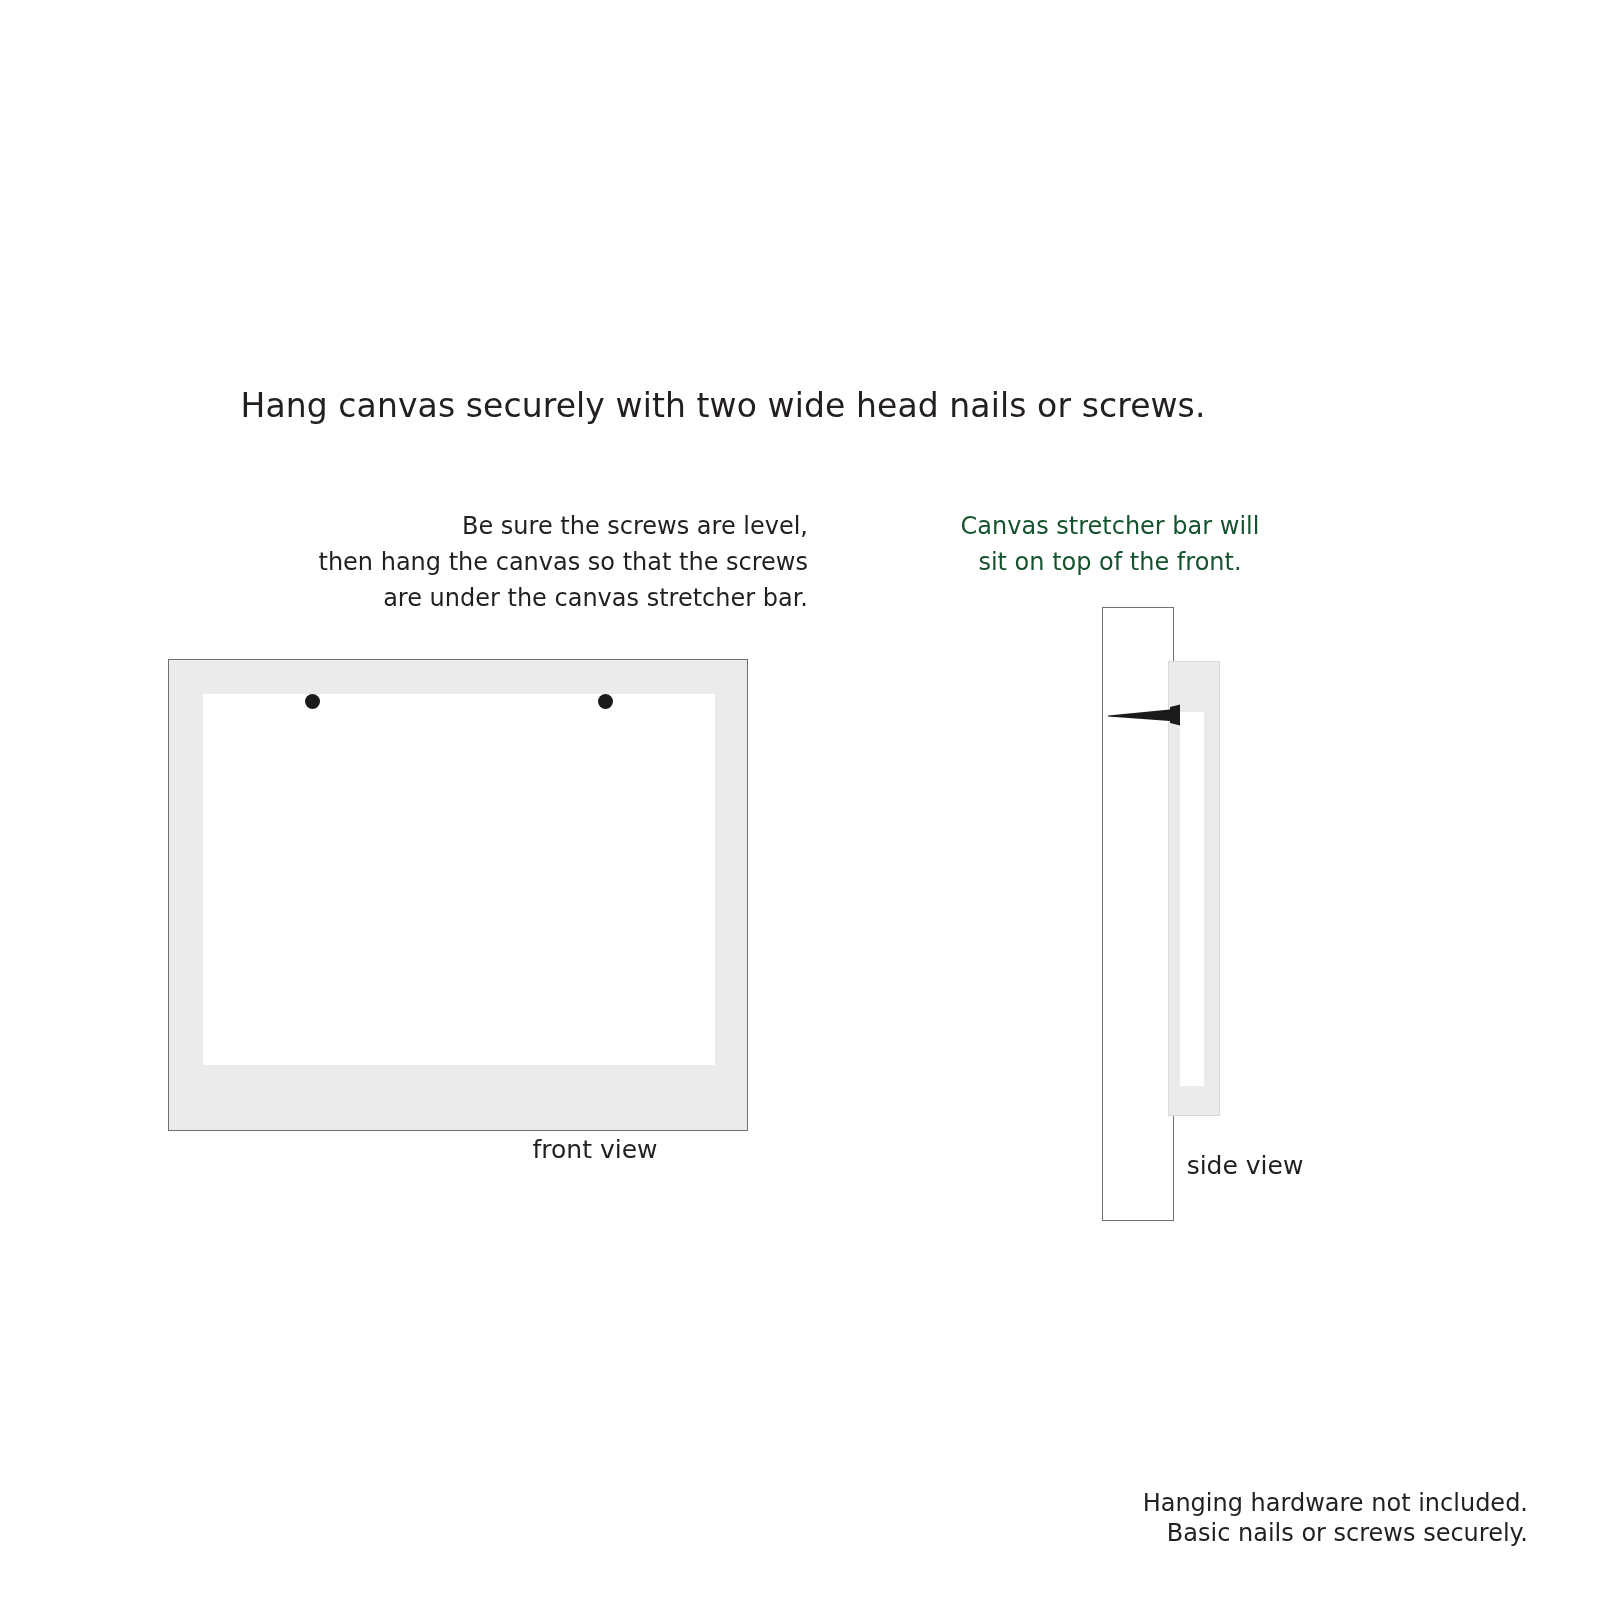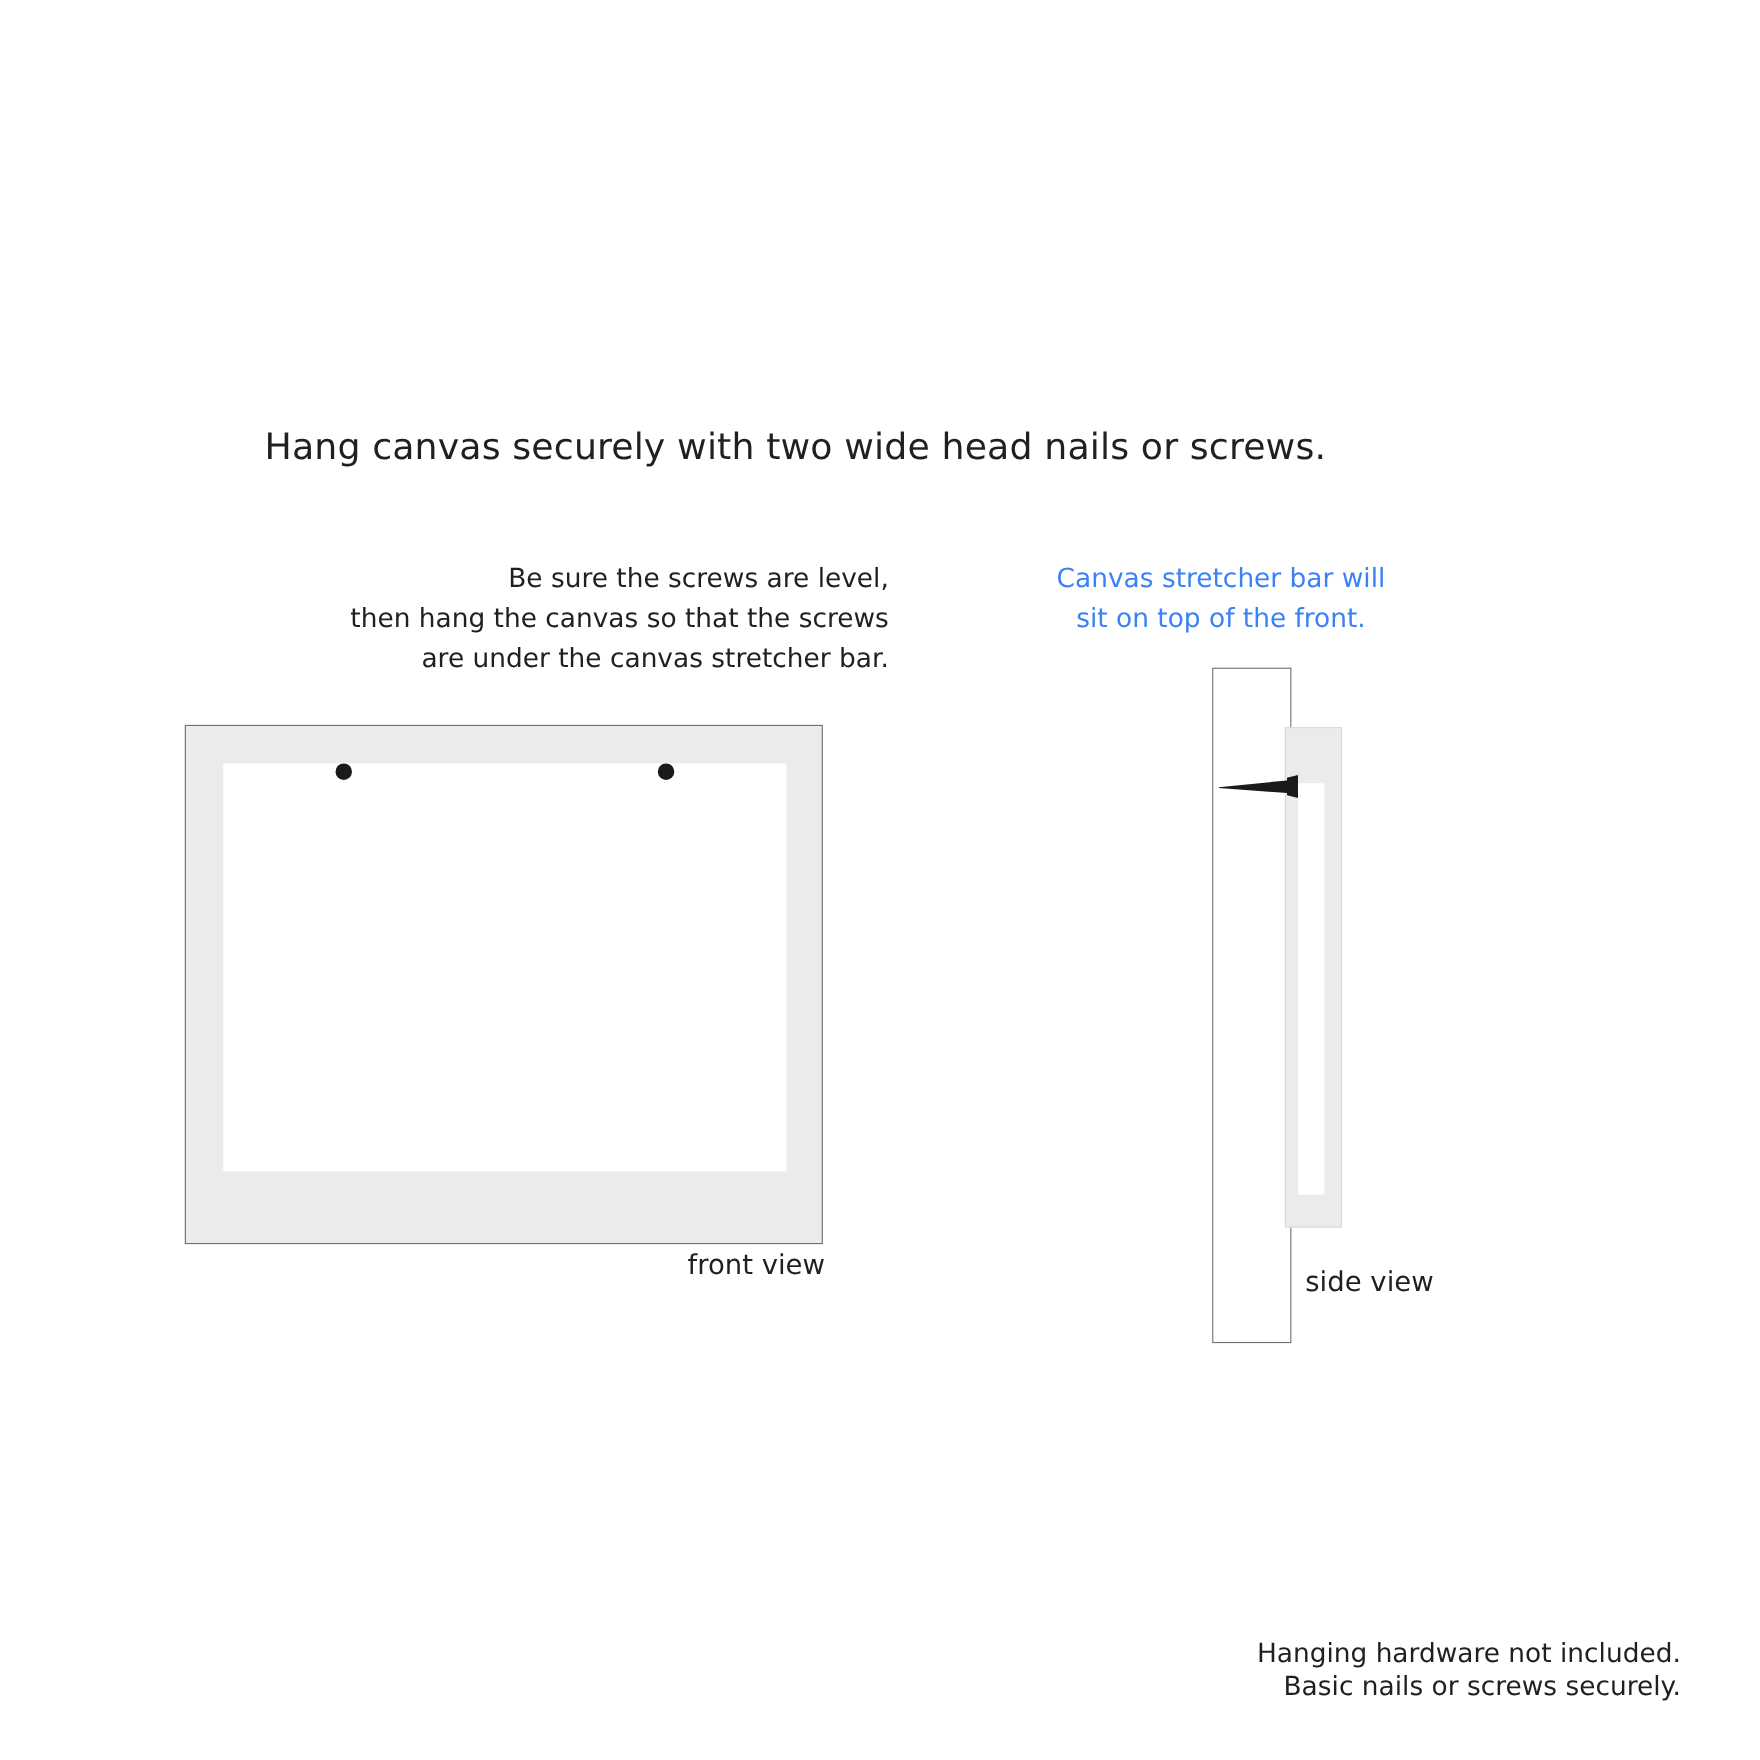--- a/index.html
+++ b/index.html
@@ -51,21 +51,21 @@
 
   
   #right-caption {
     position: absolute;
     left: 890px;
     top: 508px;
     width: 440px;
     text-align: center;
     font-size: 24px;
     line-height: 36px;
-    color: #3b82f6;
+    color: #14532d;
   }
 
   
   #front-view {
     position: absolute;
     left: 168px;
     top: 659px;
     width: 580px;
     height: 472px;
   }
@@ -94,21 +94,21 @@
     background: #1a1a1a;
   }
   #screw-left  { left: 305px; top: 694px; }
   #screw-right { left: 598px; top: 694px; }
 
   #front-view-label {
     position: absolute;
     left: 440px;
     top: 1135px;
     width: 310px;
-    text-align: right;
+    text-align: center;
     font-size: 25px;
     color: #231f20;
   }
 
   
   #wall-strip {
     position: absolute;
     left: 1102px;
     top: 607px;
     width: 72px;

